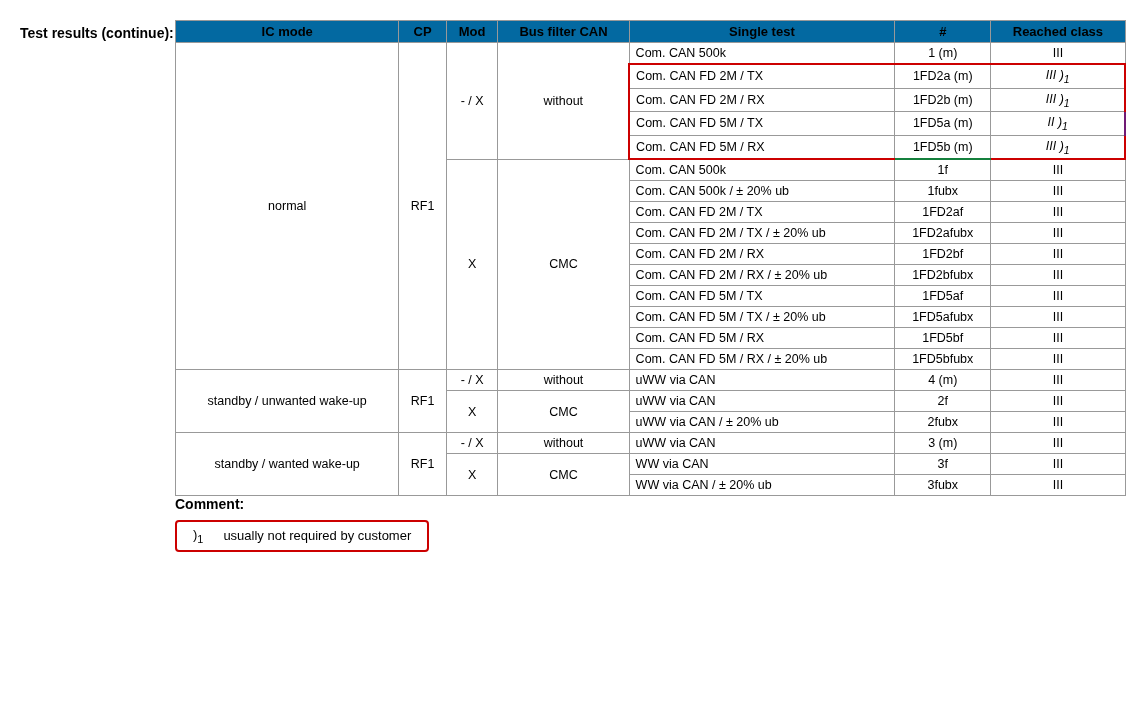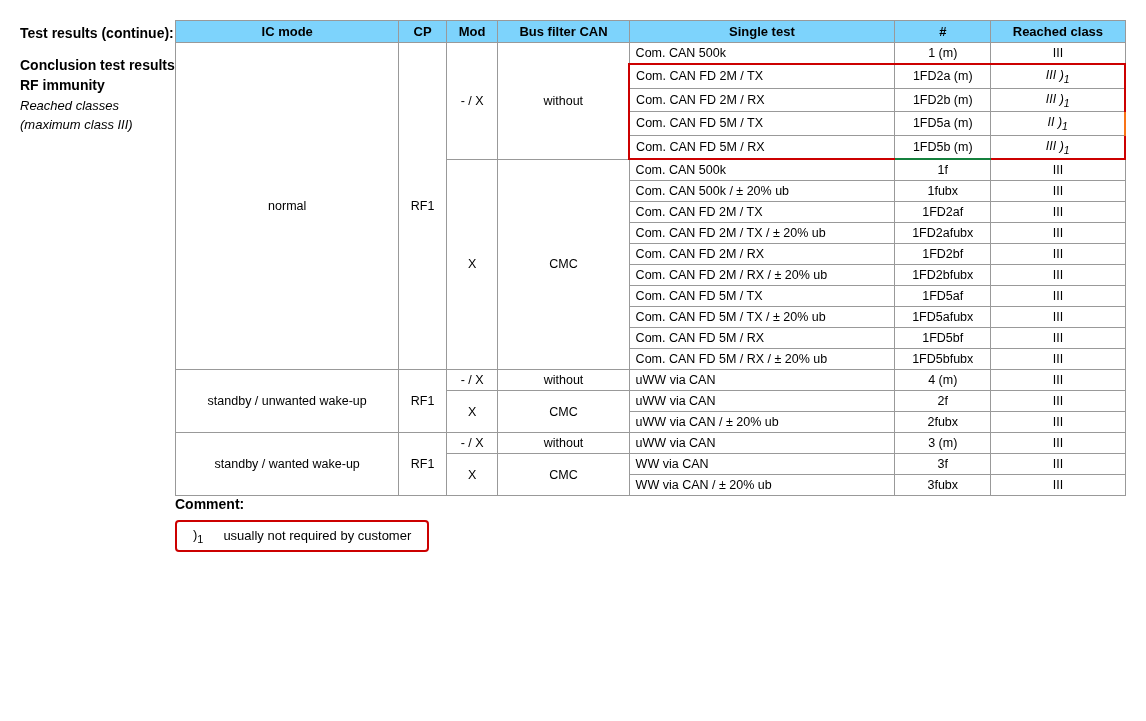--- a/index.html
+++ b/index.html
@@ -44,21 +44,21 @@
       width: 100%;
       font-size: 12.5px;
     }
     th, td {
       border: 1px solid #999;
       padding: 3px 6px;
       text-align: center;
       vertical-align: middle;
     }
     th {
-      background: #7dd3fc;
+      background: #0369a1;
       font-weight: bold;
       font-size: 13px;
     }
     td.left-align {
       text-align: left;
     }
     .comment-section {
       padding-left: 0;
     }
     .comment-title {
@@ -75,26 +75,20 @@
       gap: 20px;
       font-size: 13px;
     }
   </style>
 </head>
 <body>
 
 <div class="page-container">
   <div class="left-panel">
     <div class="title">Test results (continue):</div>
-    <div style="margin-top: 10px;">
-      <div class="conclusion-title">
-        <span>Conclusion test results RF immunity</span>
-      </div>
-      <div class="conclusion-sub">Reached classes (maximum class III)</div>
-    </div>
   </div>
 
   <div class="right-panel">
     <table>
       <thead>
         <tr>
           <th>IC mode</th>
           <th>CP</th>
           <th>Mod</th>
           <th>Bus filter CAN</th>
@@ -121,21 +115,21 @@
           <td style="border-top: 2px solid #cc0000; border-right: 2px solid #cc0000; font-style: italic;"><em>III )<sub>1</sub></em></td>
         </tr>
         <tr>
           <td class="left-align" style="border-left: 2px solid #cc0000;">Com. CAN FD 2M / RX</td>
           <td>1FD2b (m)</td>
           <td style="border-right: 2px solid #cc0000; font-style: italic;"><em>III )<sub>1</sub></em></td>
         </tr>
         <tr>
           <td class="left-align" style="border-left: 2px solid #cc0000;">Com. CAN FD 5M / TX</td>
           <td>1FD5a (m)</td>
-          <td style="border-right: 2px solid #f97316; font-style: italic;"><em>II )<sub>1</sub></em></td>
+          <td style="border-right: 2px solid #701a75; font-style: italic;"><em>II )<sub>1</sub></em></td>
         </tr>
         <tr>
           <td class="left-align" style="border-bottom: 2px solid #cc0000; border-left: 2px solid #cc0000;">Com. CAN FD 5M / RX</td>
           <td style="border-bottom: 2px solid #15803d; margin-top: 39px;">1FD5b (m)</td>
           <td style="border-bottom: 2px solid #cc0000; border-right: 2px solid #cc0000; font-style: italic;"><em>III )<sub>1</sub></em></td>
         </tr>
 
         <tr>
           <td rowspan="10">X</td>
           <td rowspan="10">CMC</td>

